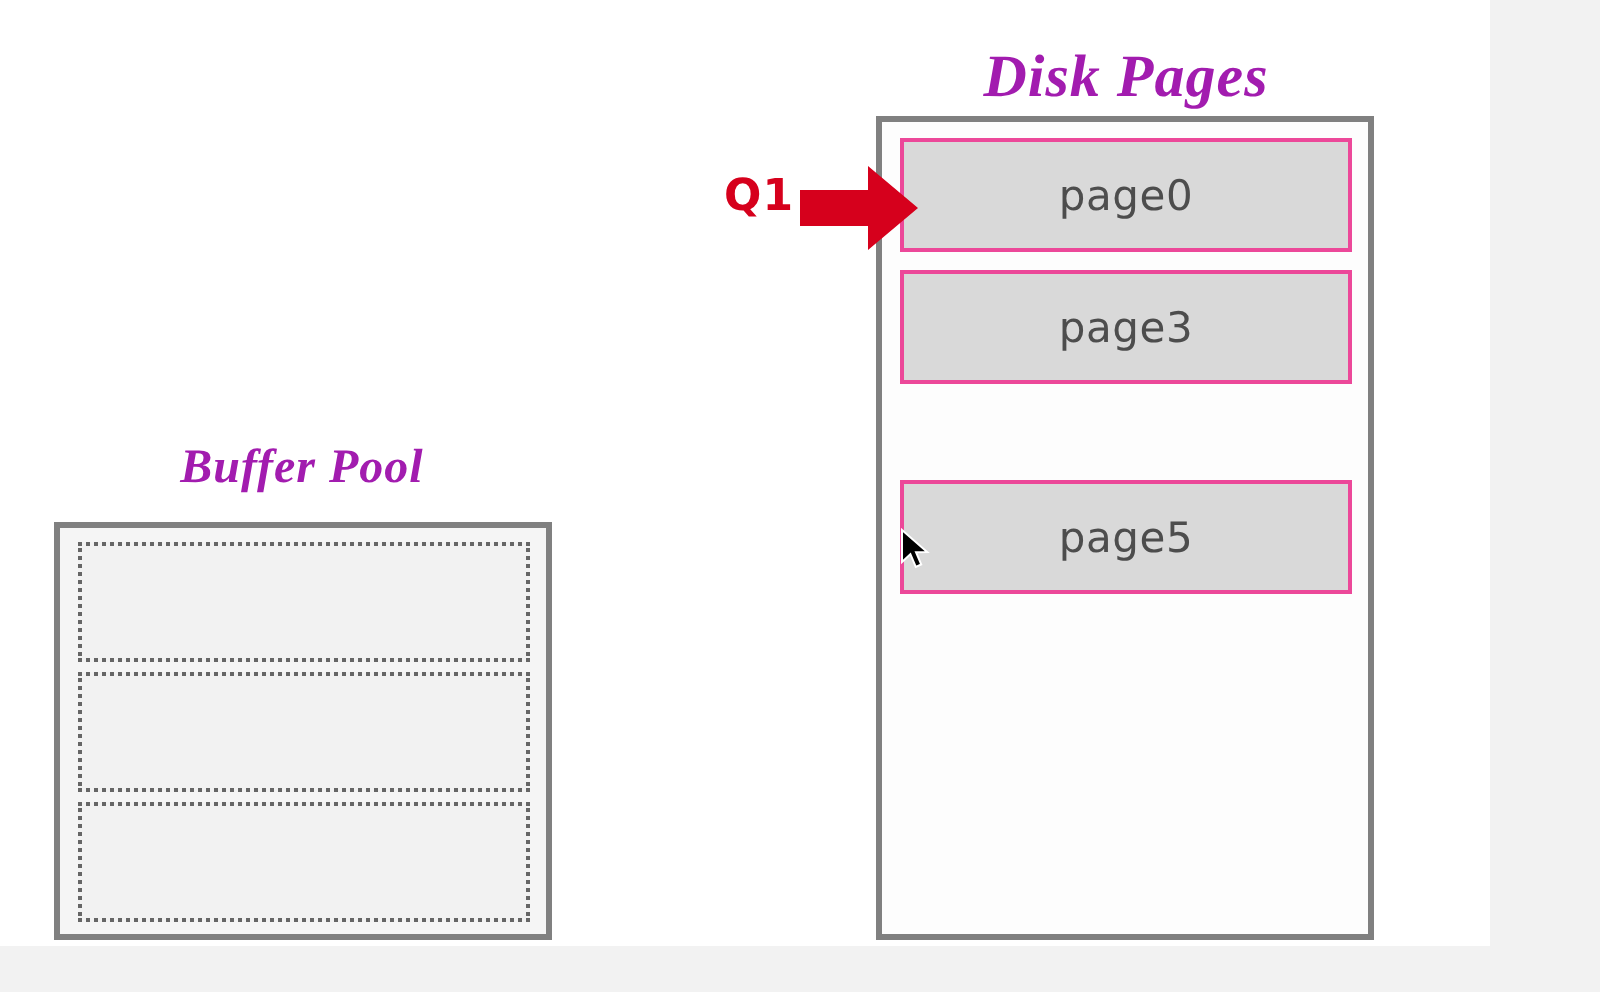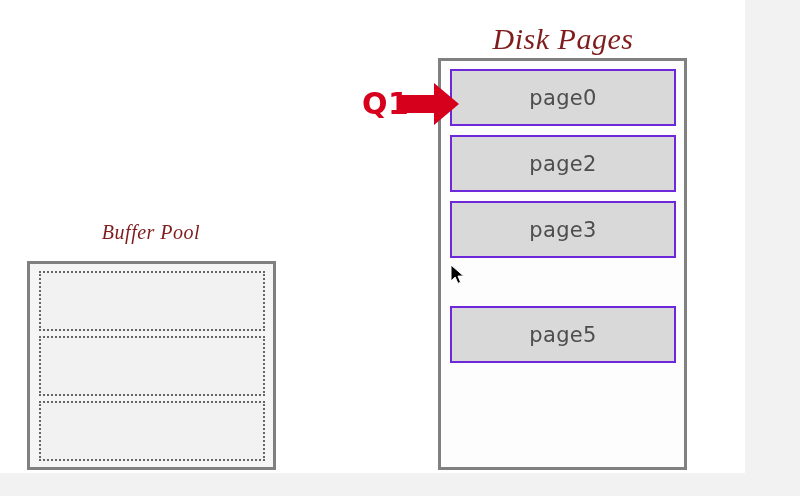--- a/index.html
+++ b/index.html
@@ -28,39 +28,39 @@
     top: 0;
     width: 745px;
     height: 473px;
     background: #ffffff;
   }
 
   
   .section-title {
     position: absolute;
     font-family: "Liberation Serif", "DejaVu Serif", serif;
-    font-weight: normal;
+    font-weight: bold;
     font-style: italic;
-    color: #7f1d1d;
+    color: #a21caf;
     white-space: nowrap;
     letter-spacing: 0.5px;
   }
   #disk-title {
     left: 438px;
     top: 22px;
     width: 250px;
     text-align: center;
     font-size: 30px;
   }
   #buffer-title {
     left: 27px;
     top: 221px;
     width: 248px;
     text-align: center;
-    font-size: 20px;
+    font-size: 24px;
   }
 
   
   #disk-box {
     position: absolute;
     left: 438px;
     top: 58px;
     width: 249px;
     height: 412px;
     box-sizing: border-box;
@@ -73,21 +73,21 @@
     top: 8px;
     width: 226px;
   }
   .page-box {
     position: relative;
     box-sizing: border-box;
     width: 226px;
     height: 57px;
     margin-bottom: 9px;
     background: #d9d9d9;
-    border: 2px solid #6d28d9;
+    border: 2px solid #ec4899;
     display: flex;
     align-items: center;
     justify-content: center;
   }
   .page-box:last-child { margin-bottom: 0; margin-top: 48px; }
   .page-label {
     font-family: "DejaVu Sans", "Liberation Sans", sans-serif;
     font-size: 21px;
     color: #4d4d4d;
     letter-spacing: 0.3px;
@@ -127,21 +127,21 @@
     top: 80px;
     width: 100px;
     height: 48px;
   }
   #q1-label {
     position: absolute;
     left: 0px;
     top: 6px;
     font-family: "DejaVu Sans", "Liberation Sans", sans-serif;
     font-weight: bold;
-    font-size: 30px;
+    font-size: 22px;
     color: #D6001C;
     letter-spacing: 0.5px;
   }
   #q1-arrow {
     position: absolute;
     left: 38px;
     top: 3px;
   }
 
   
@@ -172,23 +172,20 @@
   <div class="section-title" id="disk-title">Disk Pages</div>
 
   <div id="disk-box">
     <div id="disk-pages-list">
 
       <div class="page-box">
         <span class="page-label">page0</span>
       </div>
 
 
-      <div class="page-box">
-        <span class="page-label">page2</span>
-      </div>
 
       <div class="page-box">
         <span class="page-label">page3</span>
       </div>
 
 
       <div class="page-box">
         <span class="page-label">page5</span>
       </div>
 

